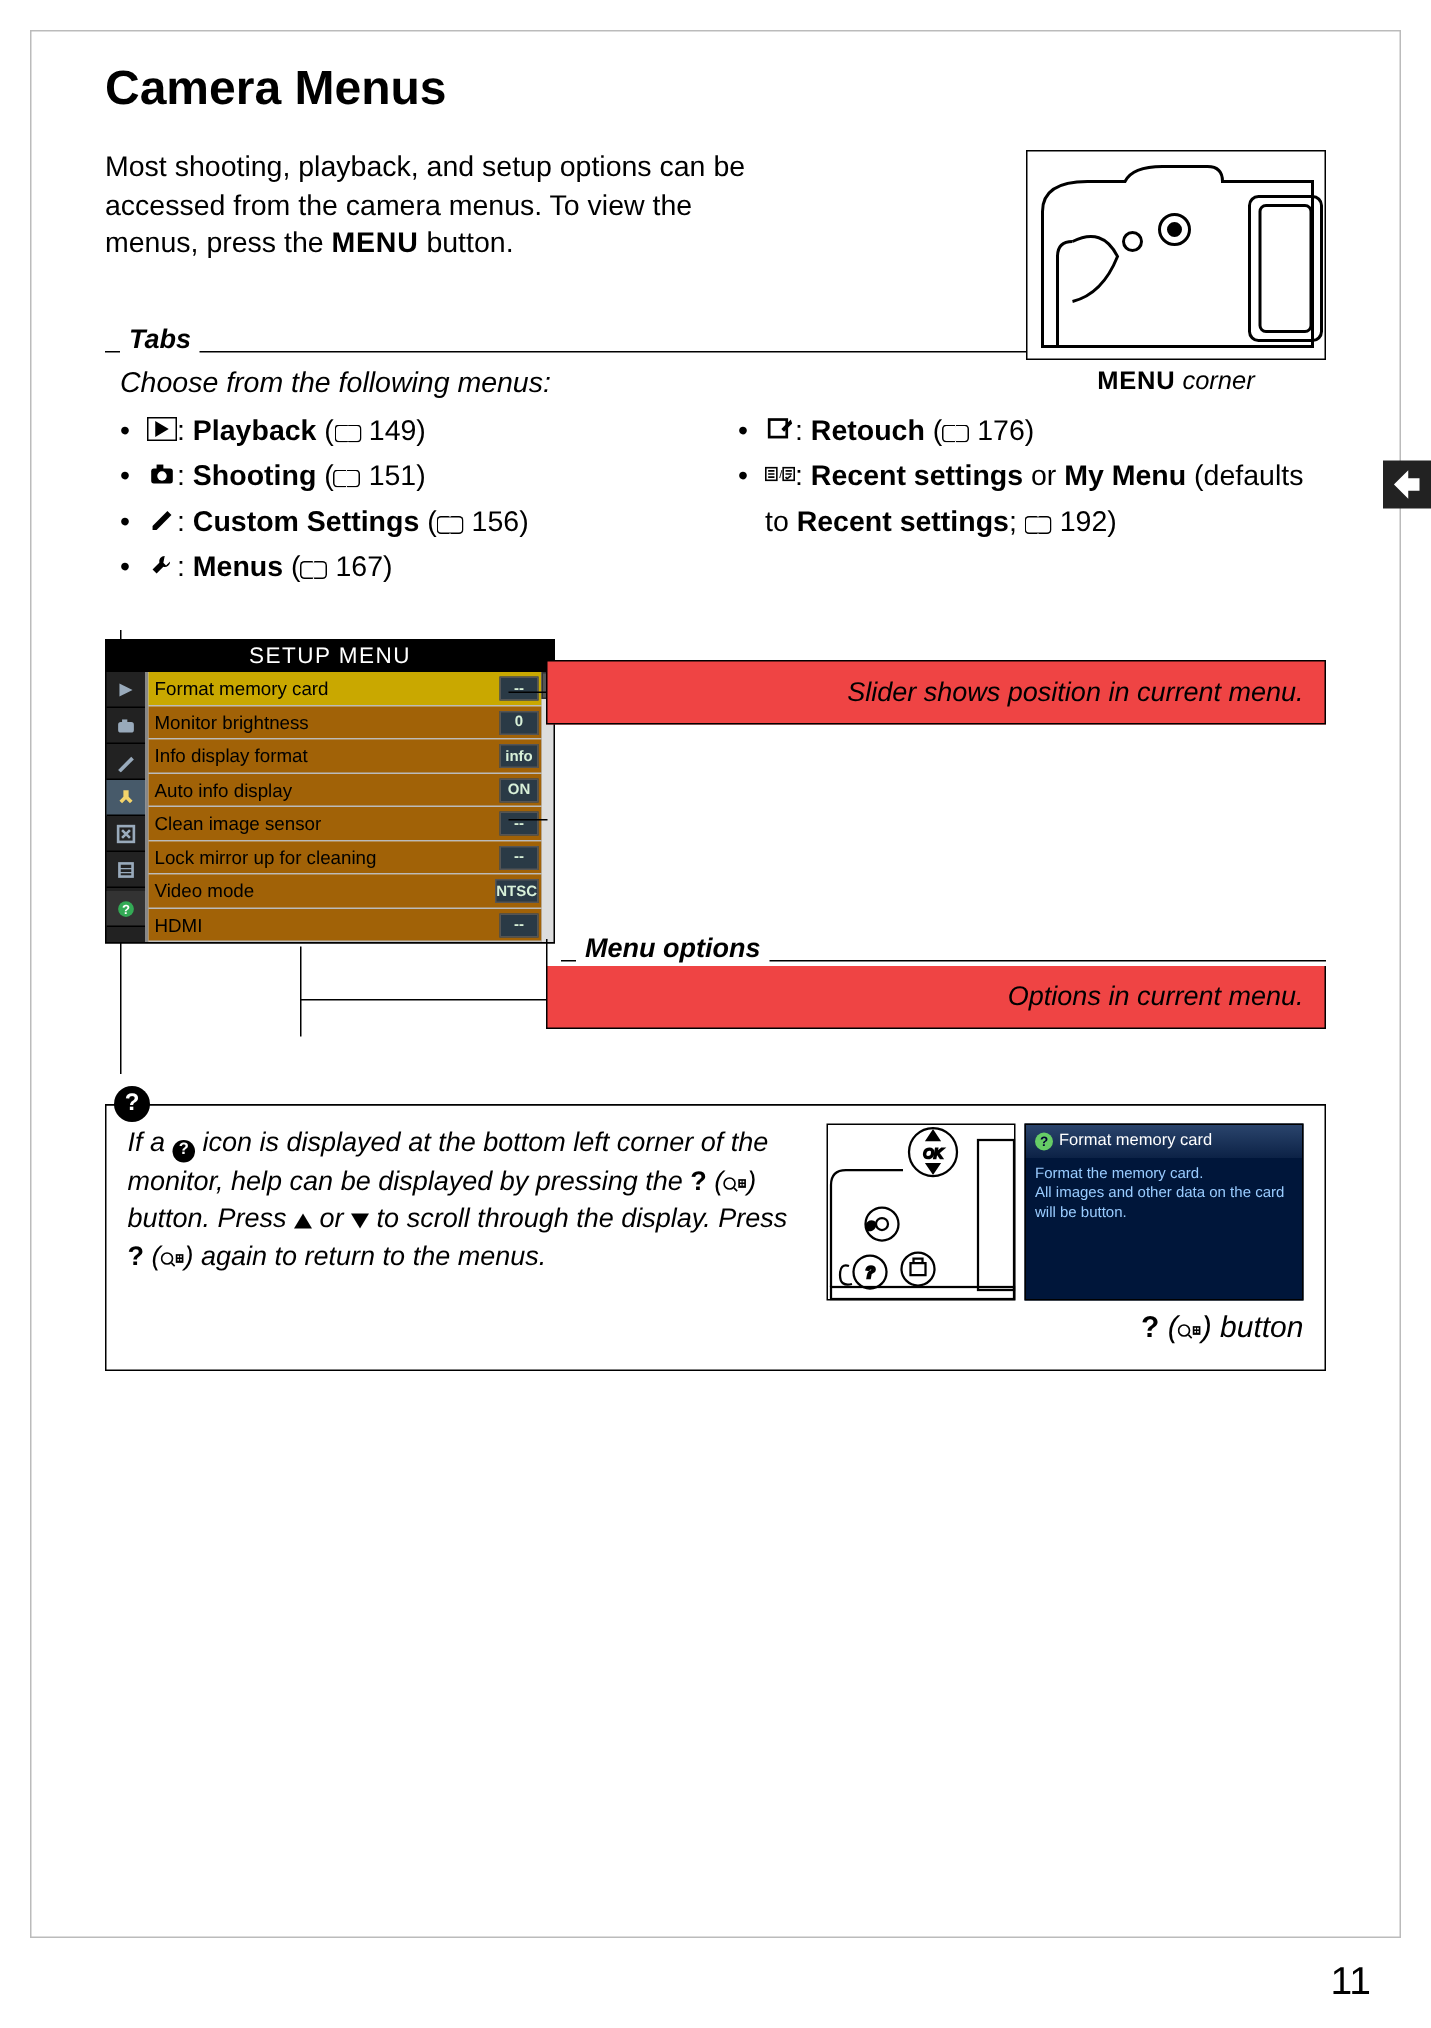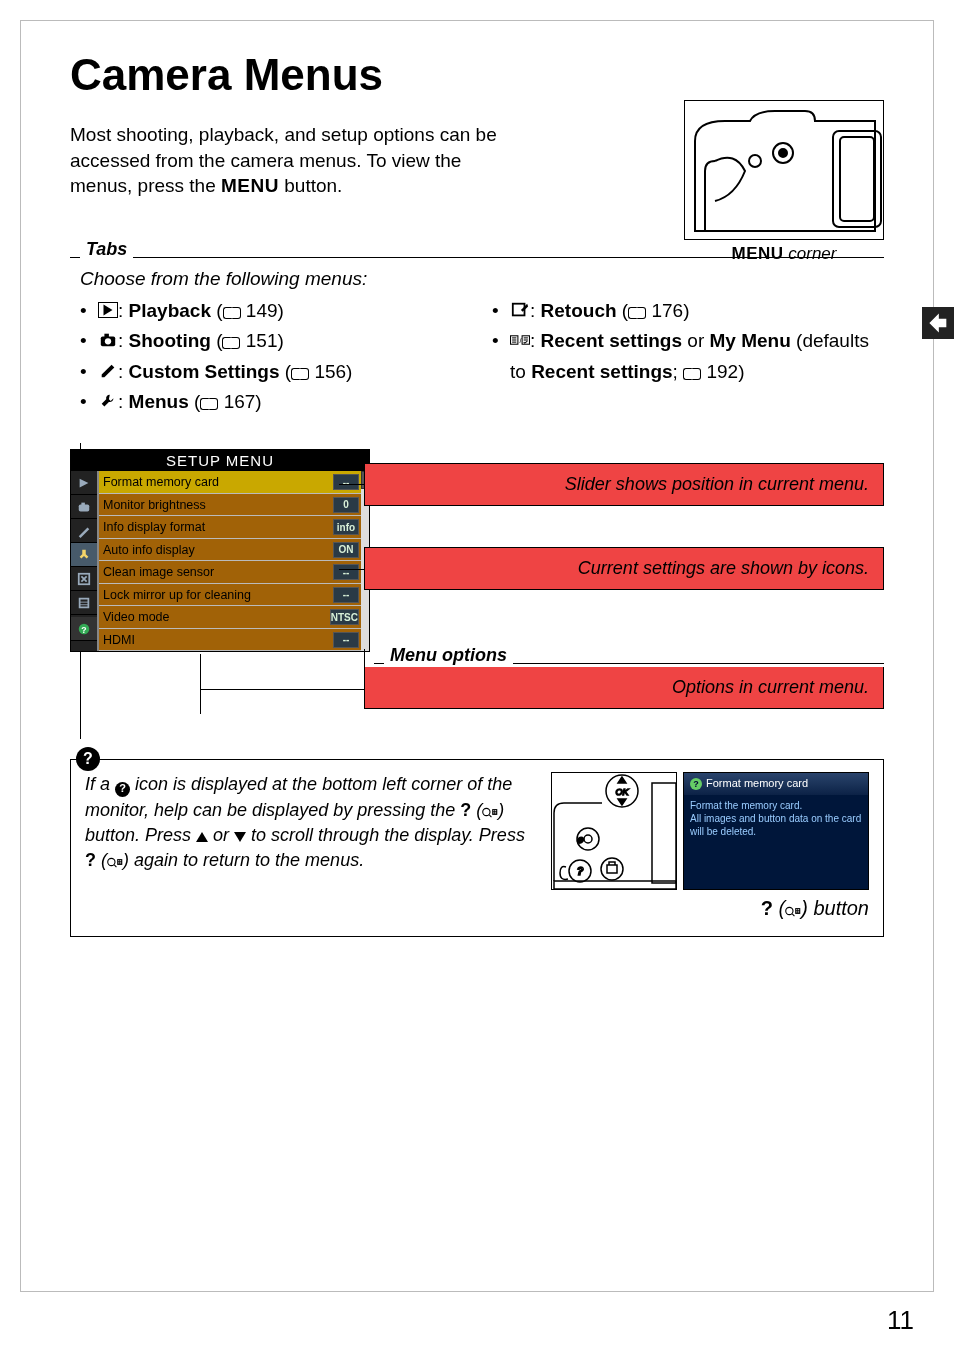--- a/index.html
+++ b/index.html
@@ -24,24 +24,23 @@
     background: #222;
     display: flex; align-items: center; justify-content: center;
   }
   .side-tab svg { width: 20px; height: 20px; }
   .content {
     padding: 40px 70px 20px 70px;
     position: relative;
     height: 100%;
   }
   h1 {
-    font-size: 44px;
+    font-size: 32px;
     font-weight: 700;
     margin-bottom: 22px;
-    margin-top: 10px;
   }
   .intro {
     font-size: 19px;
     line-height: 1.35;
     max-width: 430px;
   }
   .menu-word {
     font-family: "Arial Narrow", Arial, sans-serif;
     font-stretch: condensed;
     font-weight: 700;
@@ -487,23 +486,20 @@
           </div>
       </div>
     </div>
 
     <div class="callout-line" style="left:269px;top:35px;width:26px;"></div>
     <div class="callout" style="left:294px;top:14px;">
       <span>Slider shows position in current menu.</span>
     </div>
 
     <div class="callout-line" style="left:269px;top:120px;width:26px;"></div>
-    <div class="callout" style="left:294px;top:98px;">
-      <span>Current settings are shown by icons.</span>
-    </div>
 
     <div class="opts-hdr" style="top:196px;">
       <span style="width:10px;border-top:1px solid #000;margin-bottom:4px;"></span>
       <span style="font-style:italic;font-weight:700;font-size:18px;padding:0 6px 2px 6px;">Menu options</span>
       <span class="tabs-rule"></span>
     </div>
     <div class="callout-line" style="left:130px;top:205px;width:1px;height:60px;"></div>
     <div class="callout-line" style="left:130px;top:240px;width:165px;"></div>
     <div class="callout" style="left:294px;top:218px;border-top:none;">
       <span>Options in current menu.</span>
@@ -562,21 +558,21 @@
               </g>
             </svg>
           </div>
           <div class="help-screen">
             <div class="help-screen-title">
               <span style="display:inline-flex;width:12px;height:12px;border-radius:50%;background:#6c6;align-items:center;justify-content:center;color:#003;font-size:9px;font-weight:bold;">?</span>
               <span>Format memory card</span>
             </div>
             <div style="color:#9cf;line-height:1.3;">
               <div>Format the memory card.</div>
-              <div>All images and button data on the card will be deleted.</div>
+              <div>All images and other data on the card will be button.</div>
             </div>
           </div>
         </div>
         <div class="help-caption">
           <span class="q-bold" style="font-style:normal;">?</span><span> (</span><span class="thumb-btn">
               <svg viewBox="0 0 22 16">
                 <circle cx="6" cy="8" r="5" fill="none" stroke="#000" stroke-width="1.5"></circle>
                 <line x1="10" y1="12" x2="13" y2="15" stroke="#000" stroke-width="1.5"></line>
                 <rect x="14" y="4" width="7" height="8" fill="#000"></rect>
                 <rect x="15.5" y="5.5" width="1.5" height="1.5" fill="#fff"></rect>

